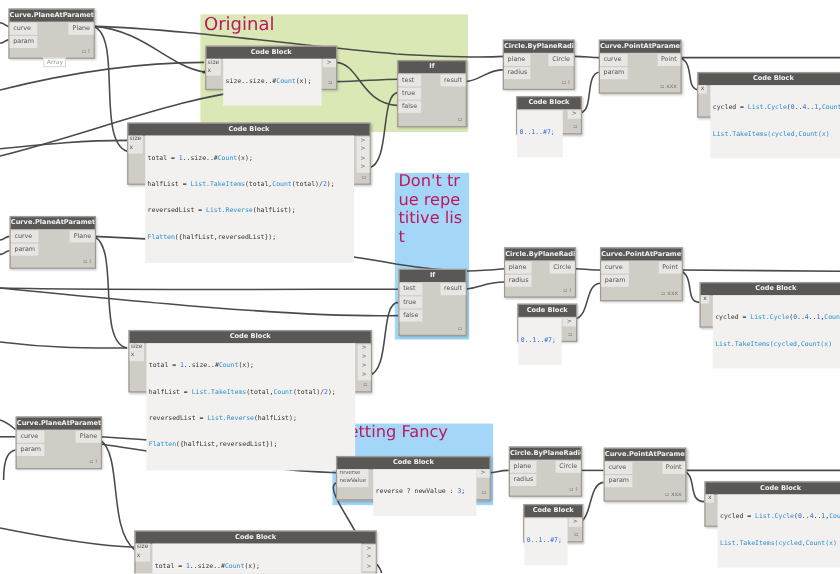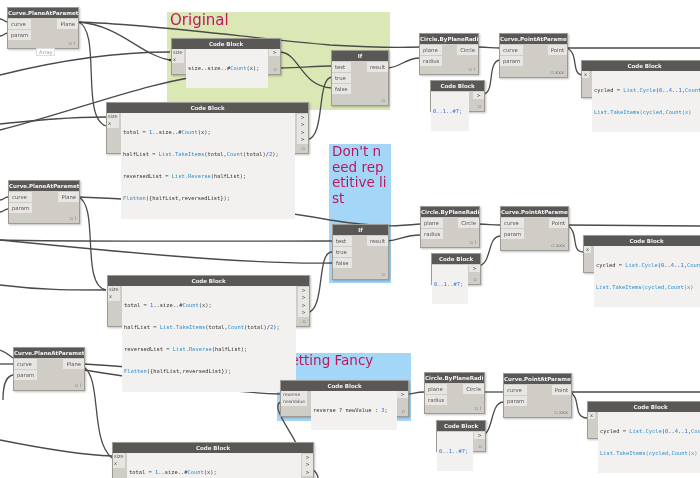--- a/index.html
+++ b/index.html
@@ -23,21 +23,21 @@
   .cb-arrow span { display:block; height:7.4px; line-height:7.4px; }
   .hint { position:absolute; font-size:5px; color:#999; background:#fff; border:1px solid #ddd; padding:0 2px; z-index:3; }
 </style>
 </head>
 <body>
 
 <div class="group" style="left:167px;top:12px;width:223px;height:98px;background:#d9e8b4;">
   <div class="group-title" style="font-size:15px;">Original</div>
 </div>
 <div class="group" style="left:329px;top:144px;width:62px;height:139px;background:#a4d7f7;">
-  <div class="group-title" style="font-size:13.5px;width:56px;word-break:break-all;line-height:1.15;">Don't need repetitive list</div>
+  <div class="group-title" style="font-size:13.5px;width:56px;word-break:break-all;line-height:1.15;">Don't true repetitive list</div>
 </div>
 <div class="group" style="left:277px;top:353px;width:134px;height:68px;background:#a4d7f7;">
   <div class="group-title" style="font-size:13.5px;">Getting Fancy</div>
 </div>
 
 <svg id="wires" viewBox="0 0 700 478">
   <g fill="none" stroke="#4a4a4a" stroke-width="1.3">
 
     <path d="M0,19 C4,19 4,22 8,22"></path>
     <path d="M0,36 C4,36 4,33 8,33"></path>

